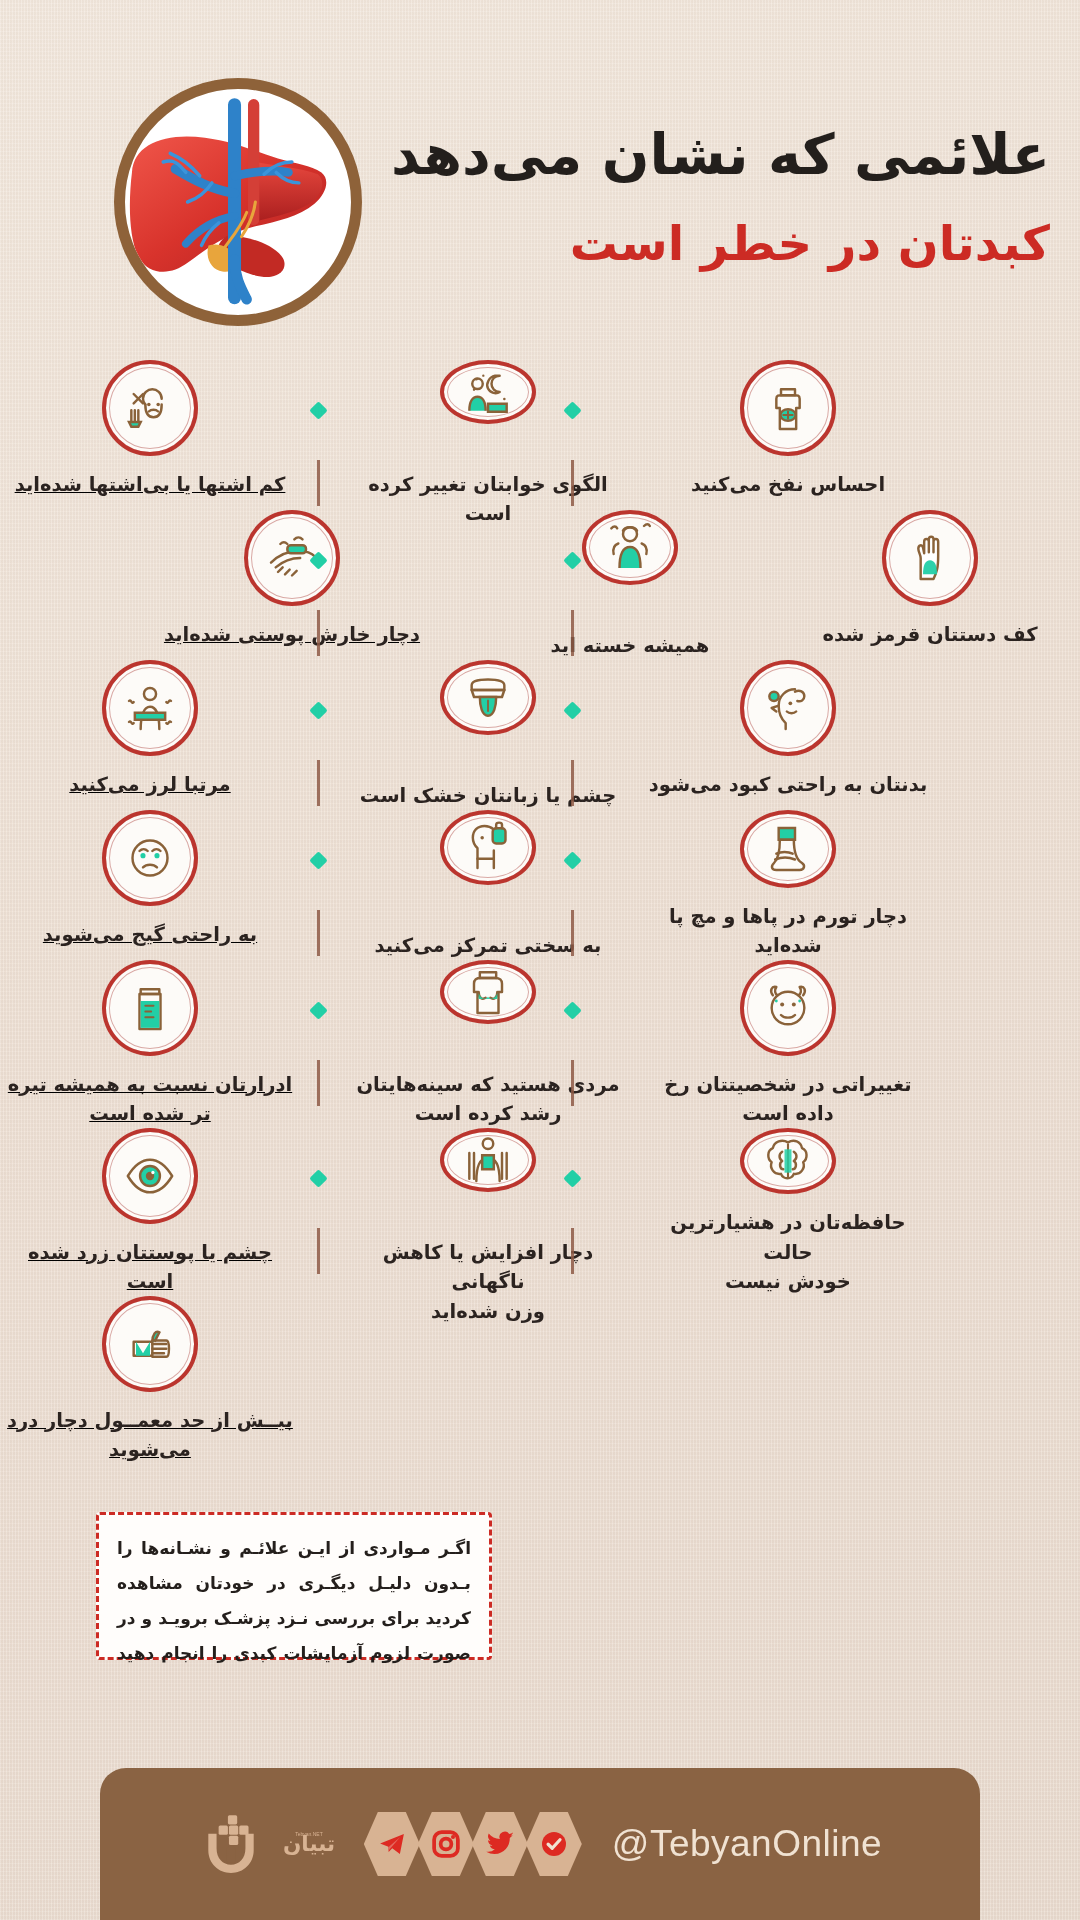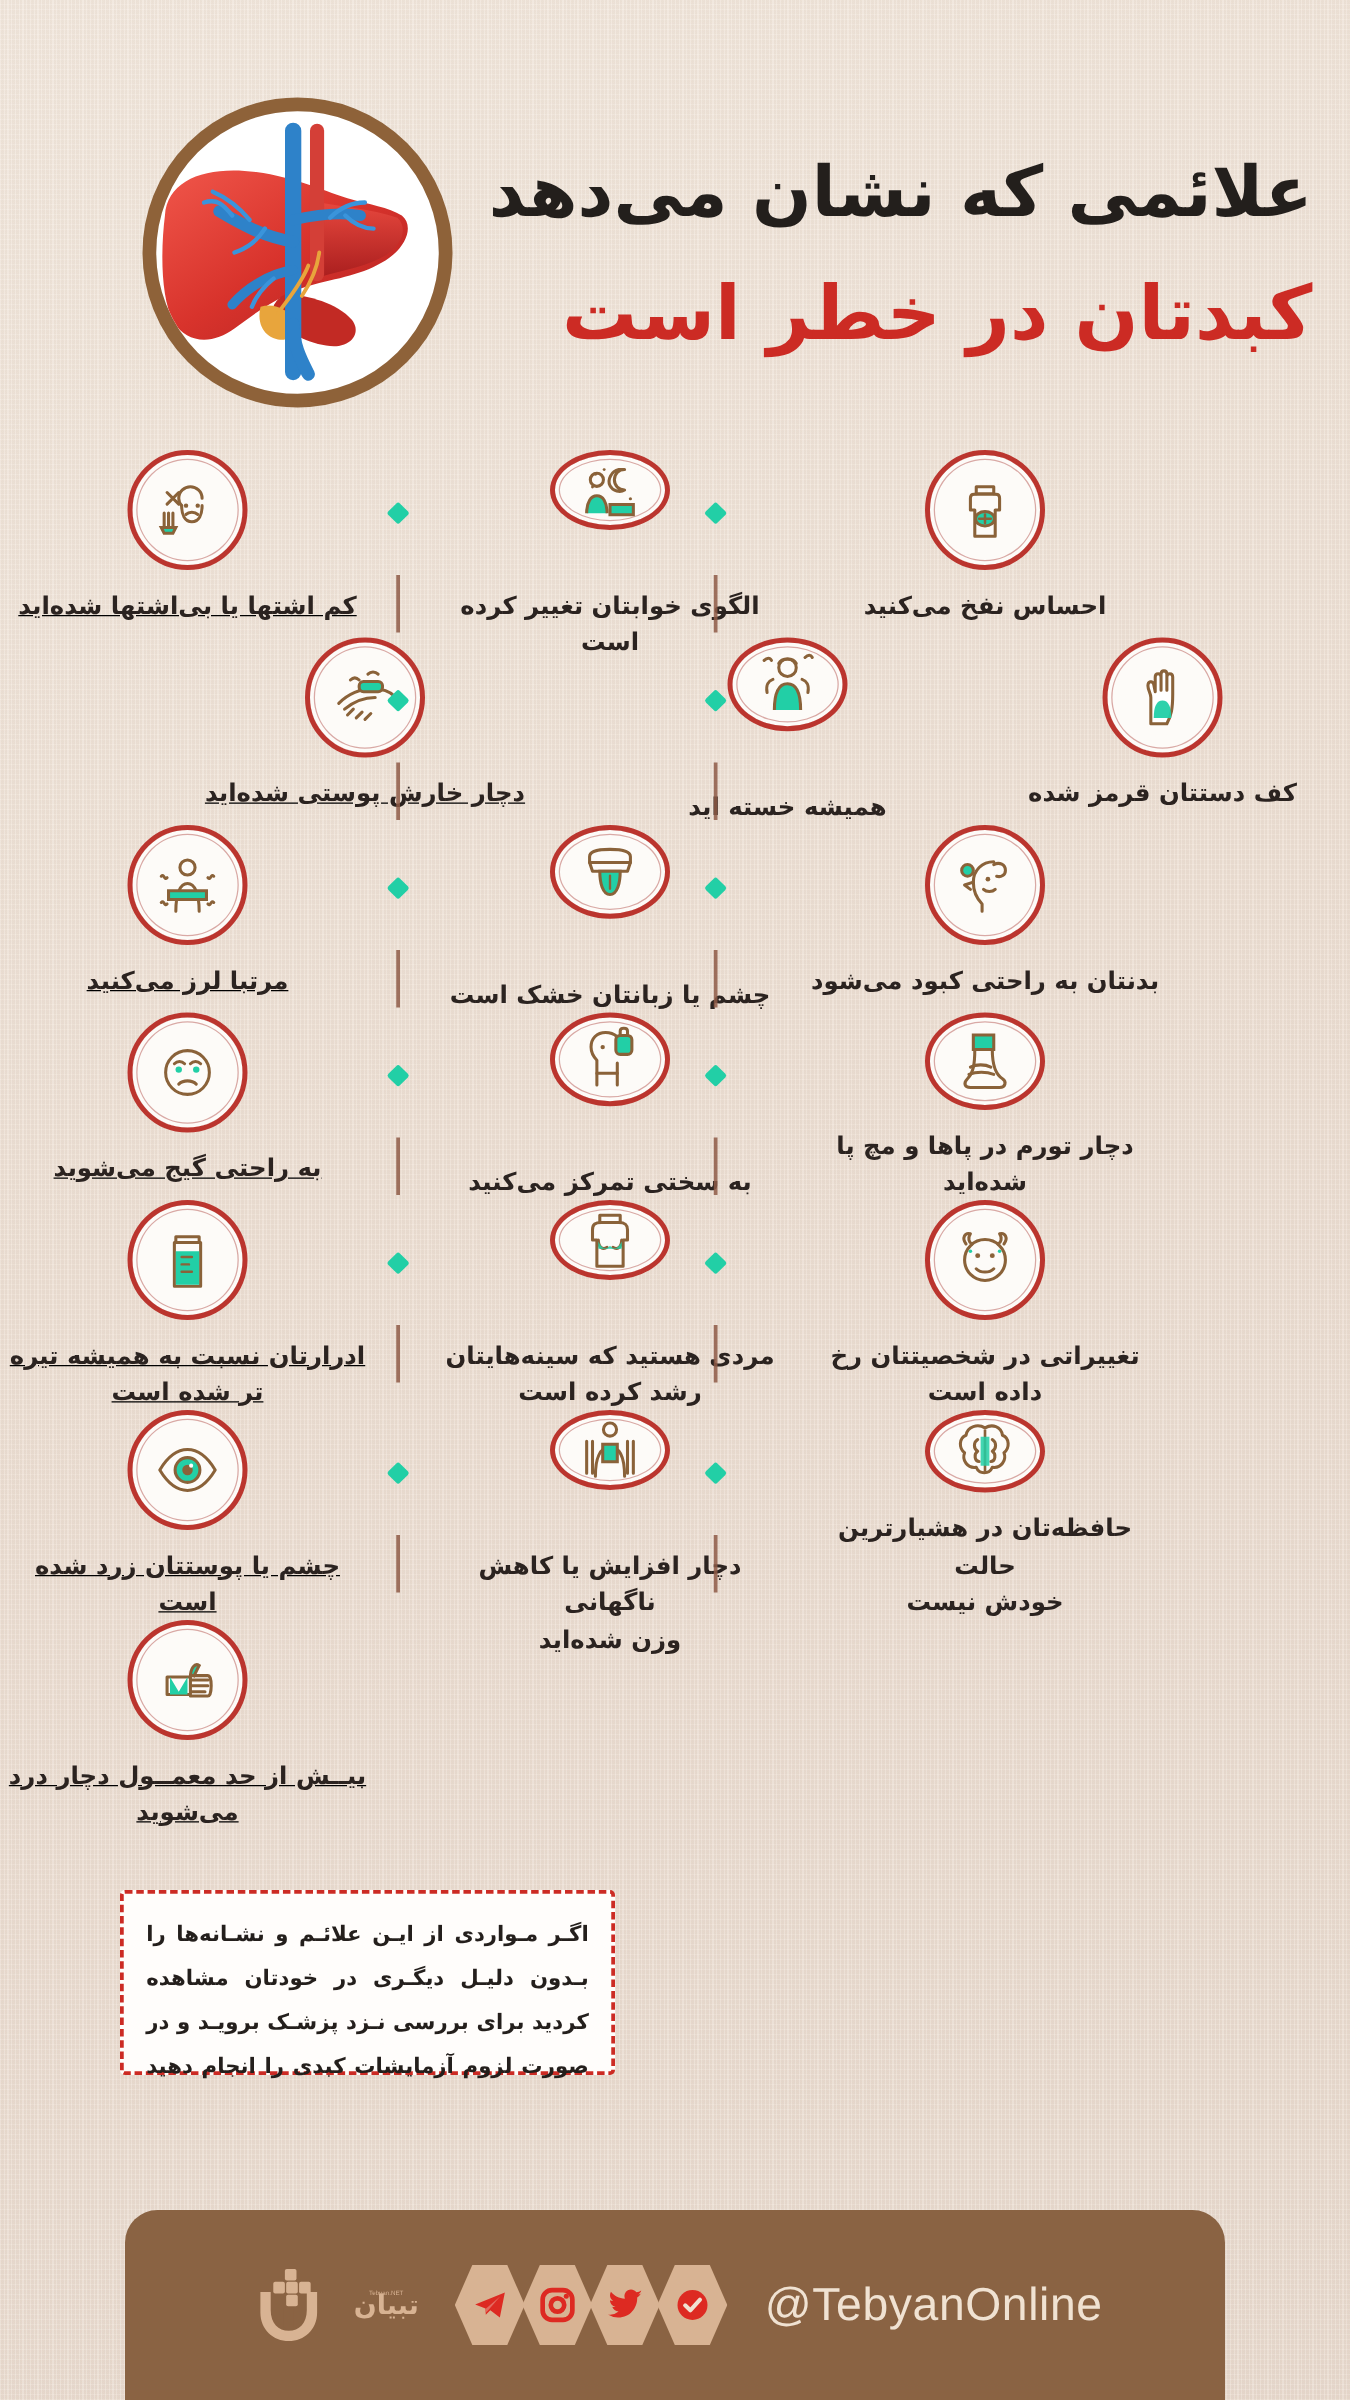--- a/index.html
+++ b/index.html
@@ -35,21 +35,21 @@
   .liver-art { position:absolute; inset:0; }
 
   .title-wrap {
     position:absolute; top:120px; right:30px; width:660px;
   }
   .title-line1 {
     font-size:56px; font-weight:bold; color:#231f1c;
     letter-spacing:-1px; line-height:1.25; white-space:nowrap;
   }
   .title-line2 {
-    font-size:60px; font-weight:bold; color:#cc2b24;
+    font-size:48px; font-weight:bold; color:#cc2b24;
     letter-spacing:-1px; line-height:1.3; margin-top:22px; white-space:nowrap;
   }
 
   
   #grid {
     position:absolute; top:360px; left:0; width:1080px;
   }
   .row { position:relative; width:1080px; display:flex; flex-direction:row-reverse; }
   .cell {
     width:300px; position:relative;

